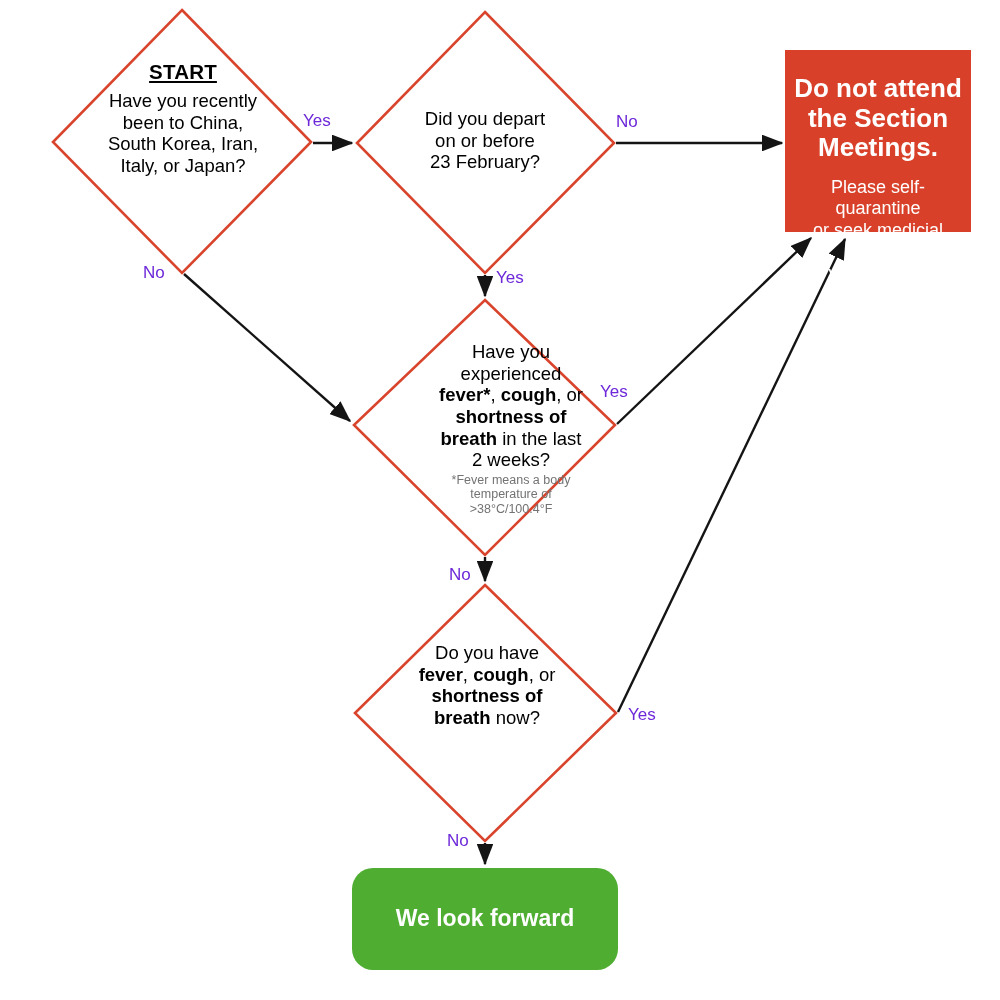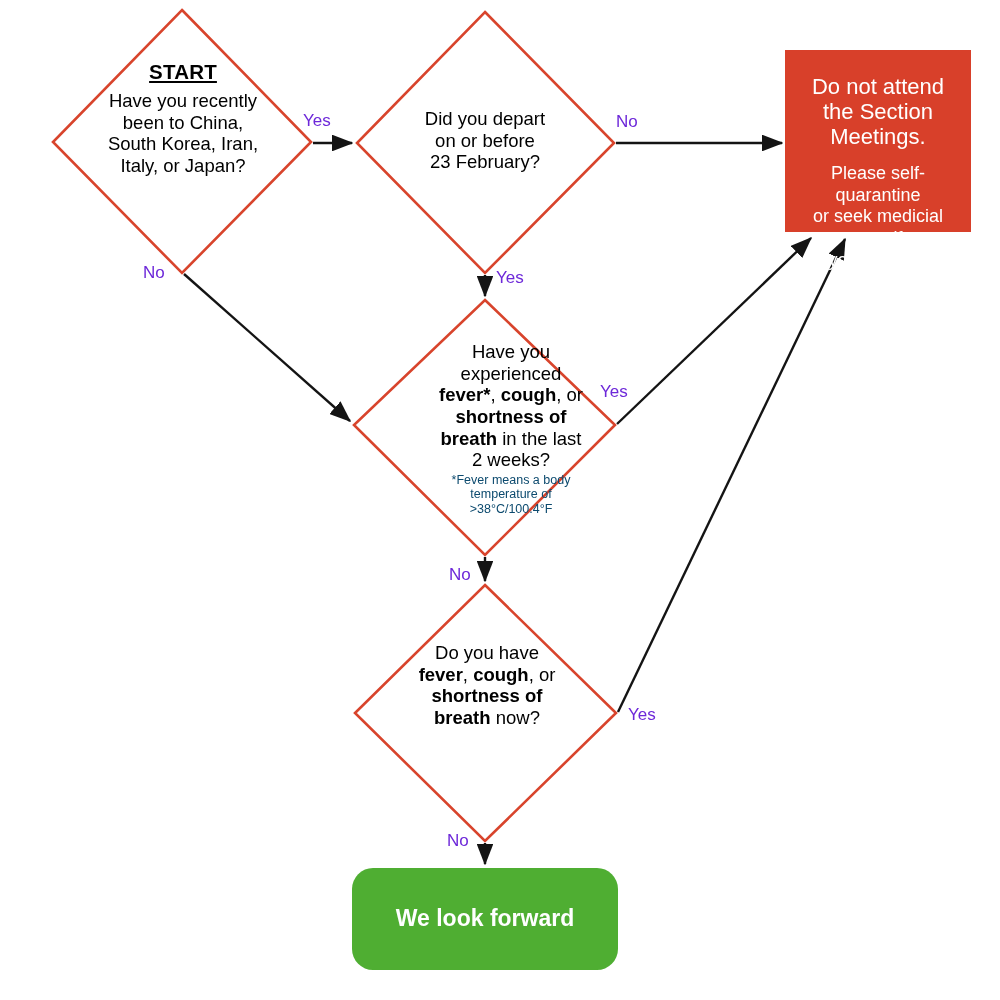--- a/index.html
+++ b/index.html
@@ -61,21 +61,21 @@
   .d2-text {
     left: 390px; top: 108px; width: 190px;
     font-size: 18.5px;
   }
   .d3-text {
     left: 416px; top: 341px; width: 190px;
     font-size: 18.5px;
   }
   .d3-note {
     display: block;
-    color: #0c4a6e;
+    color: #737373;
     font-size: 12.5px;
     line-height: 1.16;
     margin-top: 2px;
   }
   .d4-text {
     left: 392px; top: 642px; width: 190px;
     font-size: 18.5px;
   }
   b { font-weight: bold; }
 
@@ -87,22 +87,22 @@
     user-select: none;
   }
   .box-red {
     left: 785px; top: 50px;
     width: 186px; height: 182px;
     background: #d8402a;
     padding-top: 24px;
   }
   .box-red .headline {
     display: block;
-    font-weight: normal;
-    font-size: 22px;
+    font-weight: bold;
+    font-size: 26px;
     line-height: 1.14;
     padding: 0 6px;
   }
   .box-red .subline {
     display: block;
     font-size: 18px;
     line-height: 1.2;
     margin-top: 14px;
     padding: 0 8px;
   }

